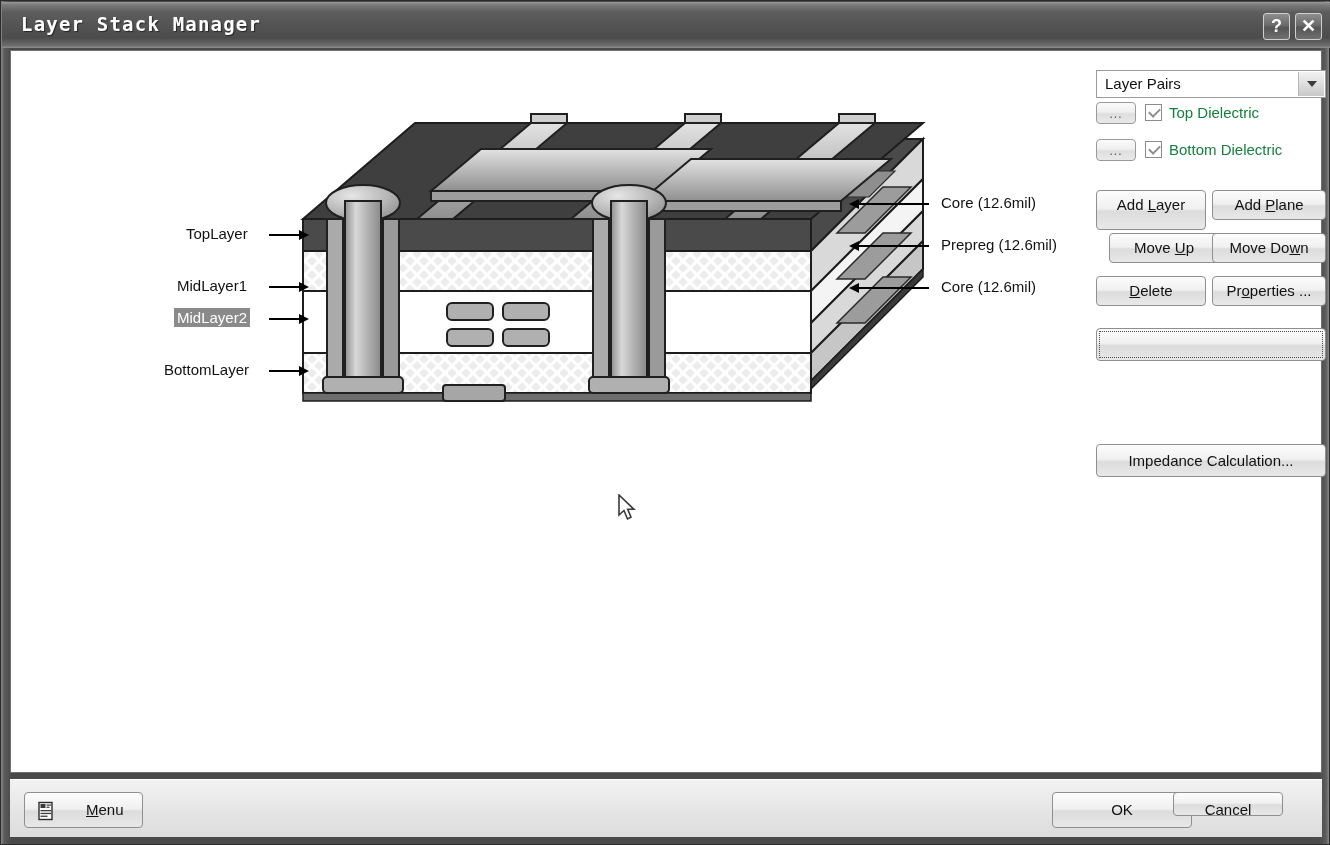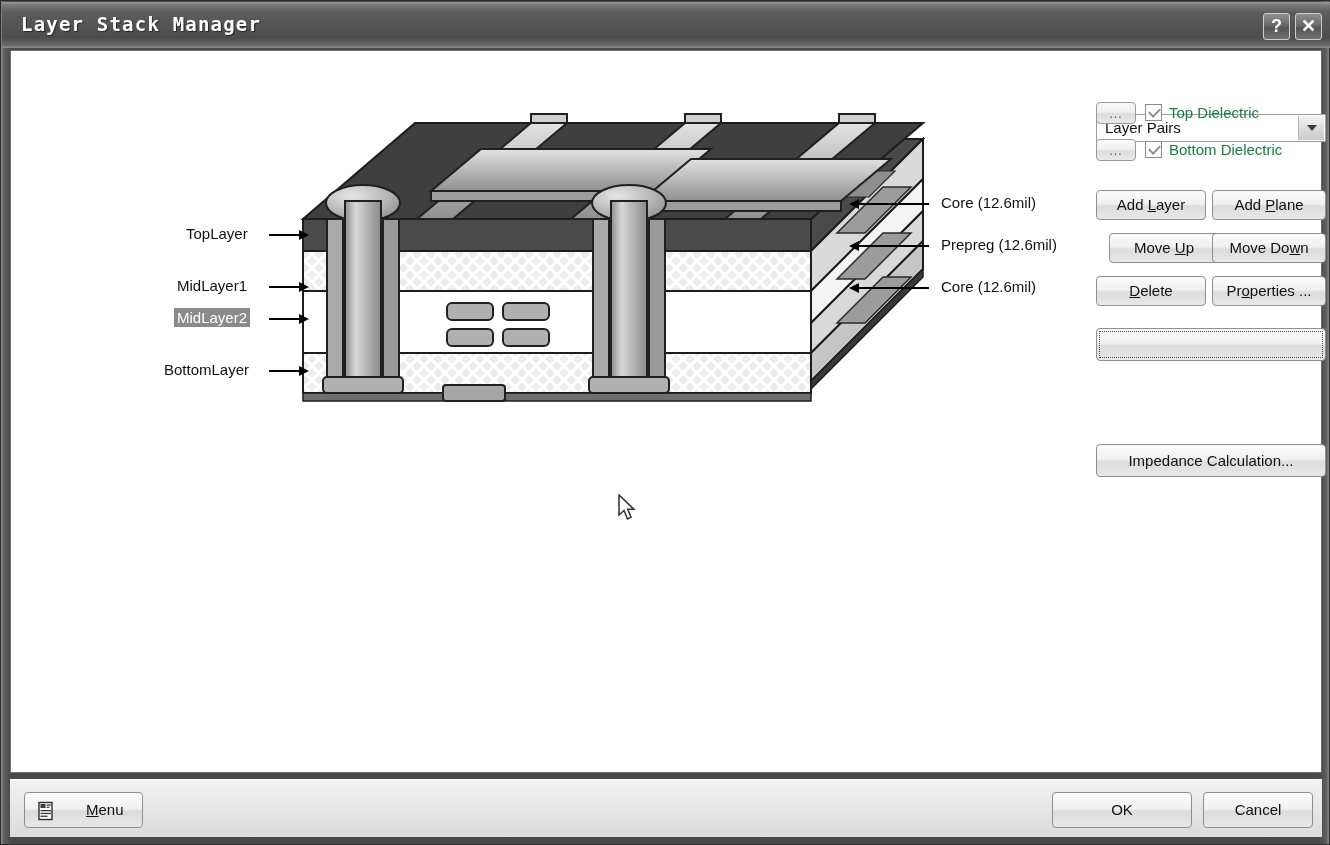--- a/index.html
+++ b/index.html
@@ -88,21 +88,20 @@
     position: absolute;
     left: 17px; top: 19px;
     width: 230px; height: 28px;
     background: #ffffff;
     border: 1px solid #9c9c9c;
     font-size: 15px;
     color: #111;
     line-height: 26px;
     padding-left: 8px;
     cursor: default;
-    margin-top: 44px;
   }
   #layer-pairs-arrow {
     position: absolute;
     right: 1px; top: 1px;
     width: 26px; height: 24px;
     background: linear-gradient(to bottom,#f2f2f2,#c9c9c9);
     border-left: 1px solid #b6b6b6;
   }
   #layer-pairs-arrow::after {
     content: "";
@@ -166,21 +165,21 @@
     border-radius: 4px;
     font-size: 15px;
     color: #111;
     text-align: center;
     cursor: default;
     white-space: nowrap;
   }
   .btn .lbl { display: inline-block; }
   .btn u { text-decoration: underline; }
 
-  #btn-add-layer   { left: 17px;  top: 139px; width: 110px; height: 30px; line-height: 28px; }
+  #btn-add-layer   { left: 17px;  top: 139px; width: 110px; height: 40px; line-height: 28px; }
   #btn-add-plane   { left: 133px; top: 139px; width: 114px; height: 30px; line-height: 28px; }
   #btn-move-up     { left: 30px;  top: 182px; width: 110px; height: 30px; line-height: 28px; }
   #btn-move-down   { left: 133px; top: 182px; width: 114px; height: 30px; line-height: 28px; }
   #btn-delete      { left: 17px;  top: 225px; width: 110px; height: 30px; line-height: 28px; }
   #btn-properties  { left: 133px; top: 225px; width: 114px; height: 30px; line-height: 28px; }
   #btn-drill-pairs {
     left: 17px; top: 277px; width: 230px; height: 33px; line-height: 31px;
   }
   #btn-drill-pairs .focus-ring {
     position: absolute; left: 2px; top: 2px; right: 2px; bottom: 2px;
@@ -204,21 +203,21 @@
     line-height: 34px;
     text-align: left;
     padding-left: 61px;
   }
   #menu-icon {
     position: absolute;
     left: 11px; top: 8px;
     width: 20px; height: 20px;
   }
   #btn-ok     { position:absolute; left: 1042px; top: 12px; width: 140px; height: 36px; line-height: 34px; }
-  #btn-cancel { position:absolute; left: 1193px; top: 12px; width: 110px; height: 36px; line-height: 34px; }
+  #btn-cancel { position:absolute; left: 1163px; top: 12px; width: 110px; height: 24px; line-height: 34px; }
 
   
   .stack-label {
     position: absolute;
     font-size: 15px;
     color: #111;
     white-space: nowrap;
   }
   .stack-label.selected {
     background: #8a8a8a;

